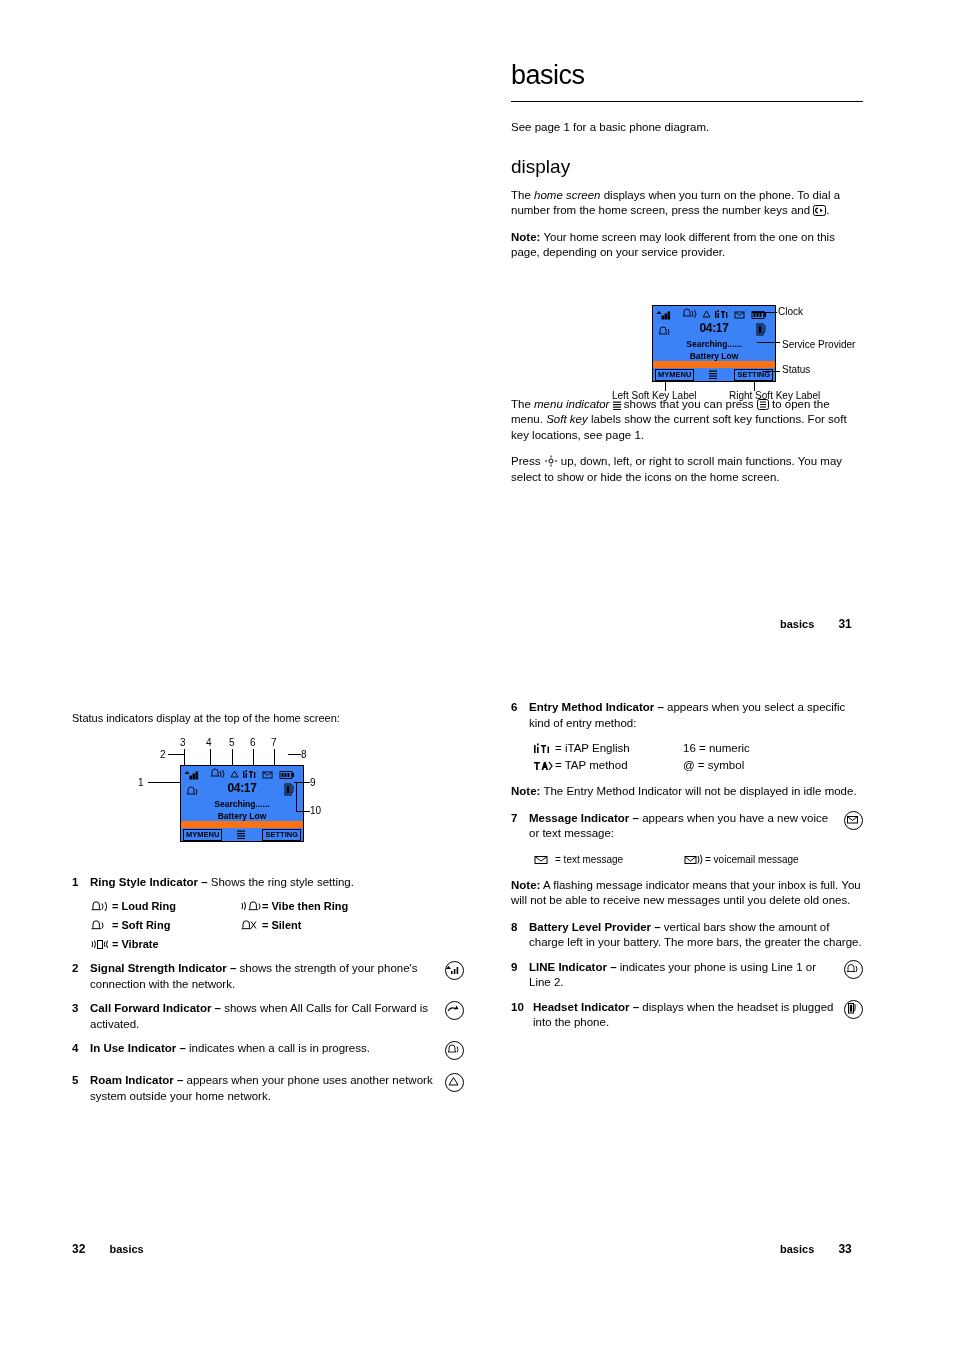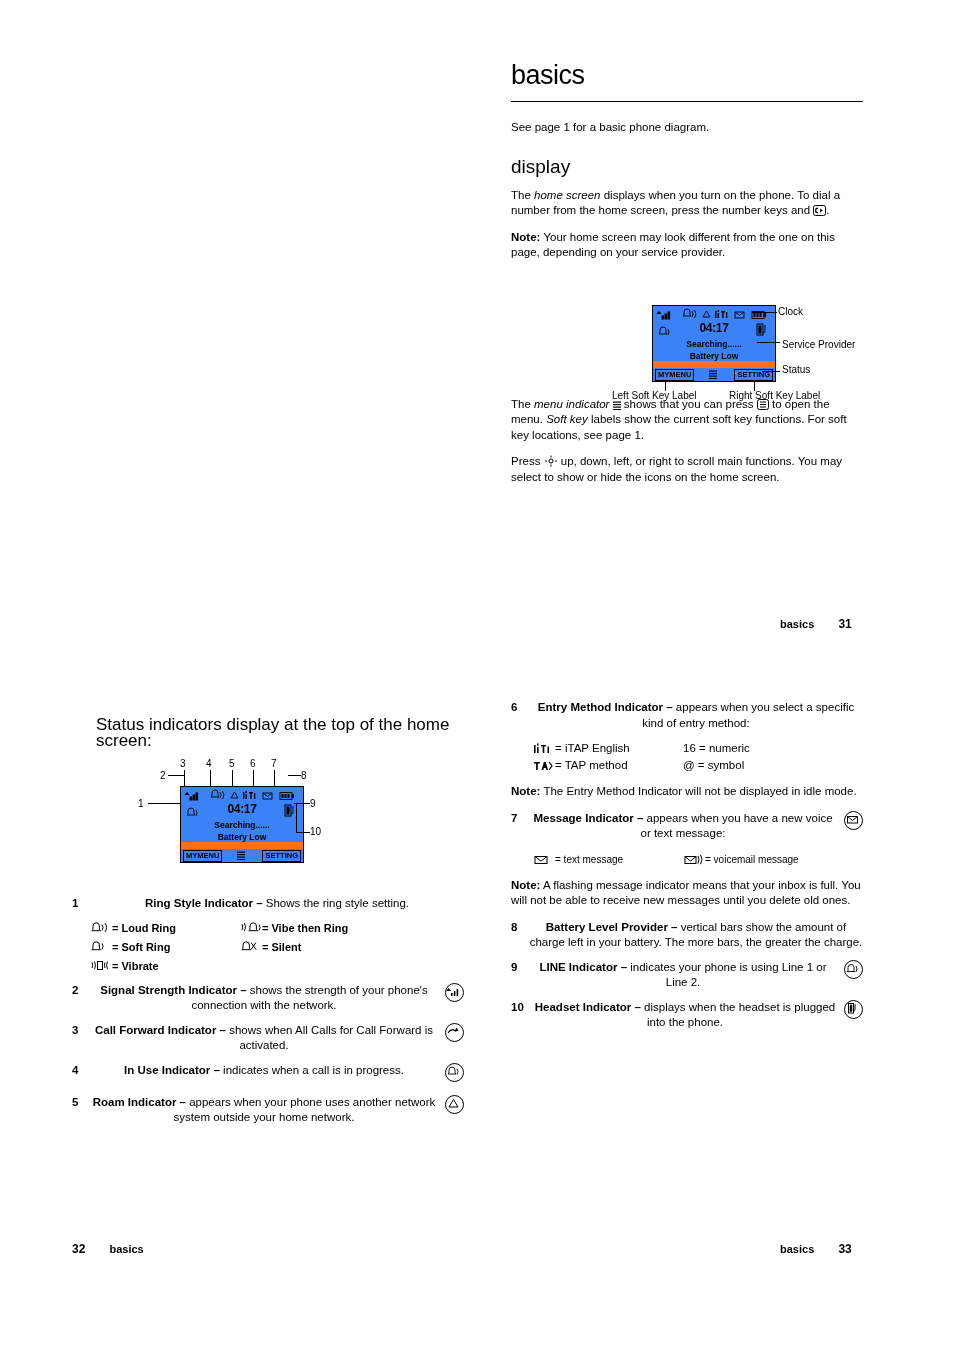--- a/index.html
+++ b/index.html
@@ -65,29 +65,29 @@
   .callout {
     position:absolute;
     font-size:10px;
     line-height:10px;
     white-space:nowrap;
   }
   .leadline { position:absolute; background:#000; }
 
   
   #page32 { left: 72px; top: 700px; width: 392px; }
-  .introtxt { font-size:17px; line-height:15.5px; margin-bottom:8px;margin-left:24px; }
+  .introtxt { font-size:11px; line-height:15.5px; margin-bottom:8px; }
 
   #disp32 { position:relative; height:130px; margin: 4px 0 10px 0; width: 330px; }
   .sc32 { left:108px; top:30px; width:122px; height:75px; }
   .numlab { position:absolute; font-size:10px; line-height:11px; }
 
   .itemrow { display:flex; margin: 0 0 9px 0; }
   .itemnum { width:18px; flex:0 0 18px; font-size:11.5px; font-weight:bold; line-height:15.5px; }
-  .itemtxt { flex:1; font-size:11.5px; line-height:15.5px;text-align:center; }
+  .itemtxt { flex:1; font-size:11.5px; line-height:15.5px; }
   .itemicon { width:26px; flex:0 0 26px; text-align:right; }
 
   .glyphcircle {
     display:inline-block;
     width:17px; height:17px;
     border:1px solid #000;
     border-radius:50%;
     position:relative;
   }
 

